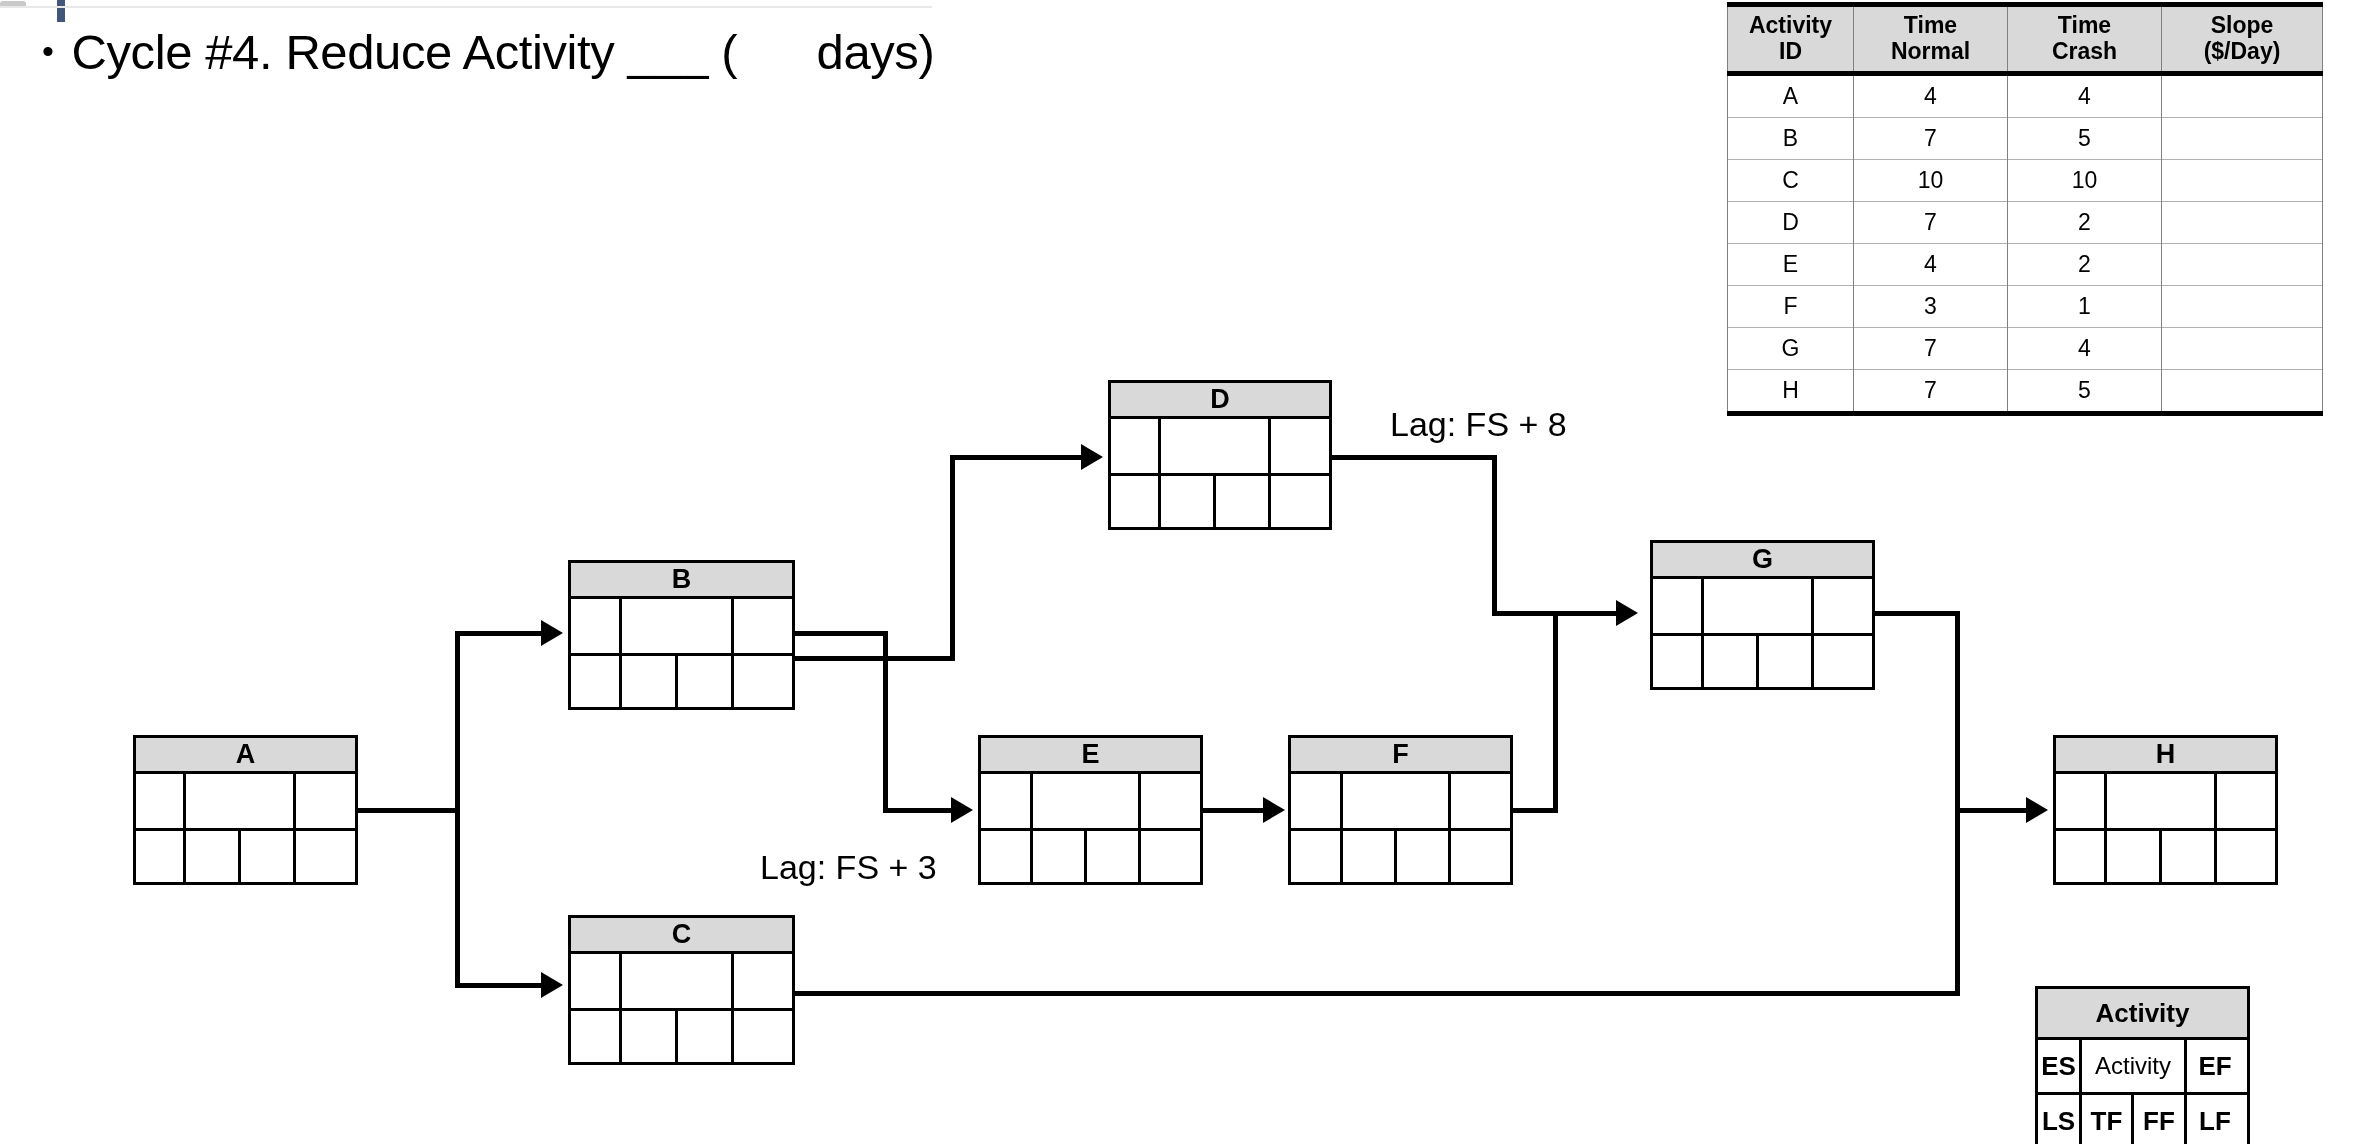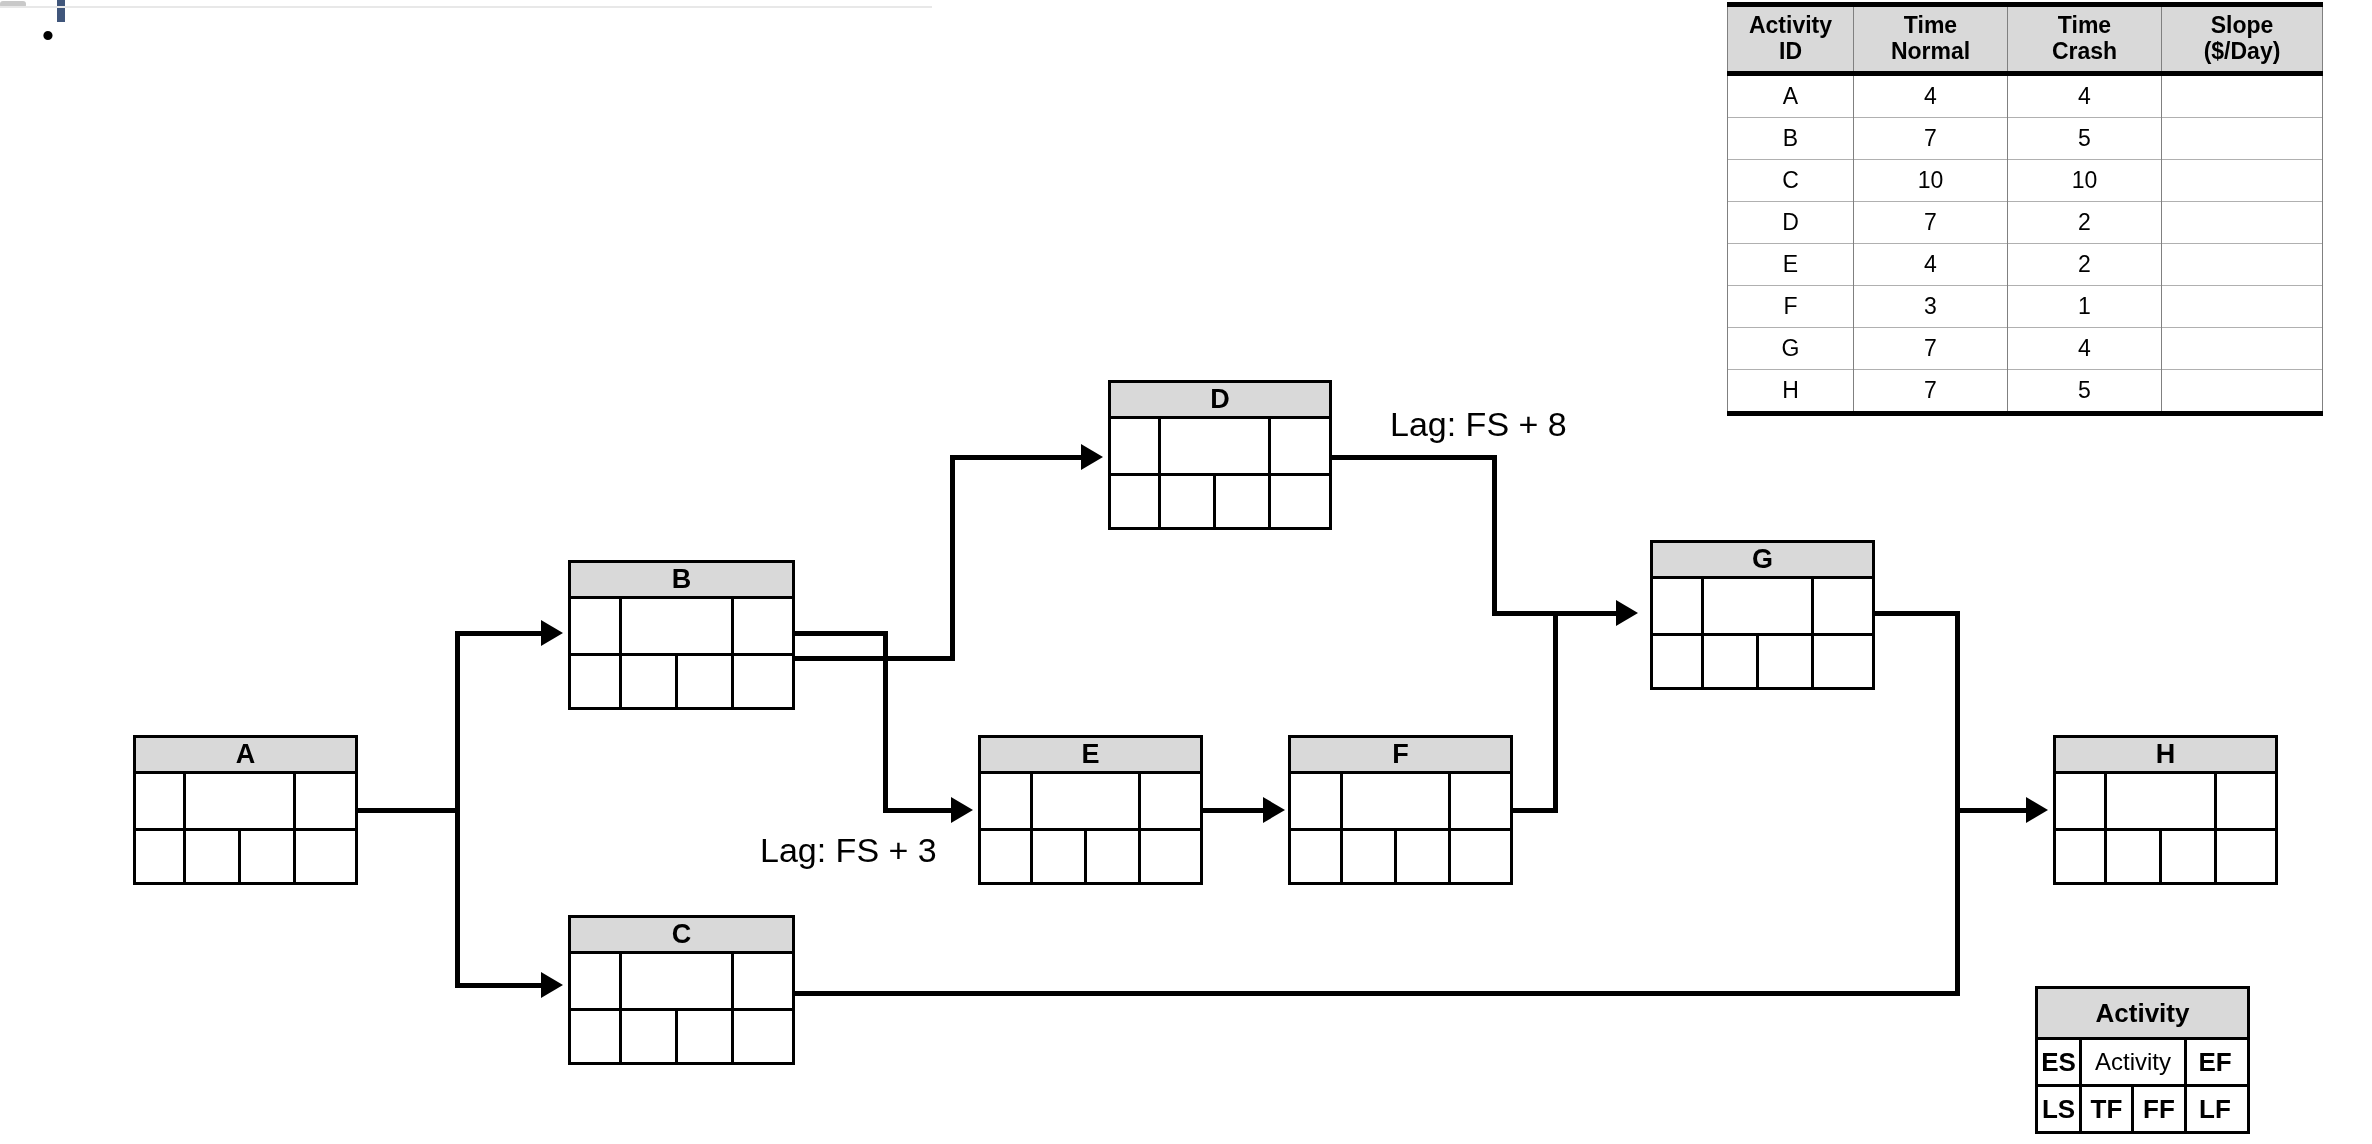--- a/index.html
+++ b/index.html
@@ -162,21 +162,21 @@
     background: #d9d9d9;
     border-bottom: 3px solid #000;
     display: flex;
     align-items: center;
     justify-content: center;
     font-weight: bold;
     font-size: 26px;
   }
   #legend .lrow {
     display: flex;
-    height: 44px;
+    height: 52px;
   }
   #legend .lrow.second { border-top: 3px solid #000; }
   #legend .lcell {
     box-sizing: border-box;
     border-right: 3px solid #000;
     display: flex;
     align-items: center;
     justify-content: center;
     font-weight: bold;
     font-size: 26px;
@@ -188,20 +188,21 @@
 <body>
 
 <div id="page">
 
   <div id="corner-mark2"></div>
   <div id="corner-mark"></div>
   <div id="top-rule"></div>
 
   <div id="title-line">
     <span id="title-bullet">•</span>
+    <span>Cycle #4. Reduce Activity ___ (      days)</span>
   </div>
 
   <table id="crash-table">
     <thead>
       <tr>
         <th class="col-id">
           
           Activity<br>ID
         </th>
         <th class="col-norm">Time<br>Normal</th>
@@ -414,21 +415,21 @@
 
   <div class="hline" style="left:1875px; top:611px; width:85px;"></div>
   <div class="vline" style="left:1955px; top:611px; height:202px;"></div>
   <div class="hline" style="left:1955px; top:808px; width:75px;"></div>
   <div class="arrow" style="left:2026px; top:797px;"></div>
 
   <div class="hline" style="left:795px; top:991px; width:1165px;"></div>
   <div class="vline" style="left:1955px; top:808px; height:188px;"></div>
 
   <div class="lag-label" style="left:1390px; top:405px;">Lag: FS + 8</div>
-  <div class="lag-label" style="left:760px; top:831px;">Lag: FS + 3</div>
+  <div class="lag-label" style="left:760px; top:848px;">Lag: FS + 3</div>
 
   <div id="legend">
     <div class="lhead">Activity</div>
     <div class="lrow">
       <div class="lcell" style="width:44px">ES</div>
       <div class="lcell dur" style="width:105px">Activity</div>
       <div class="lcell last" style="width:56px">EF</div>
     </div>
     <div class="lrow second">
       <div class="lcell" style="width:44px">LS</div>

